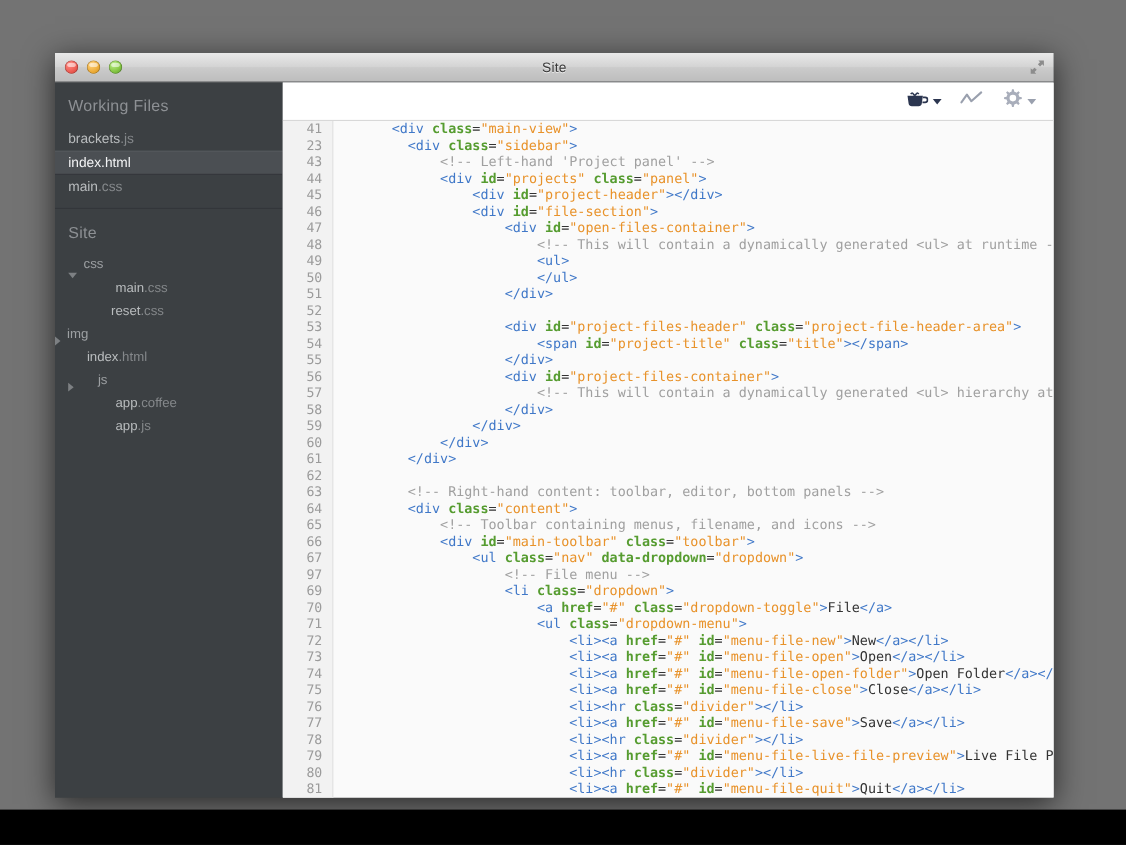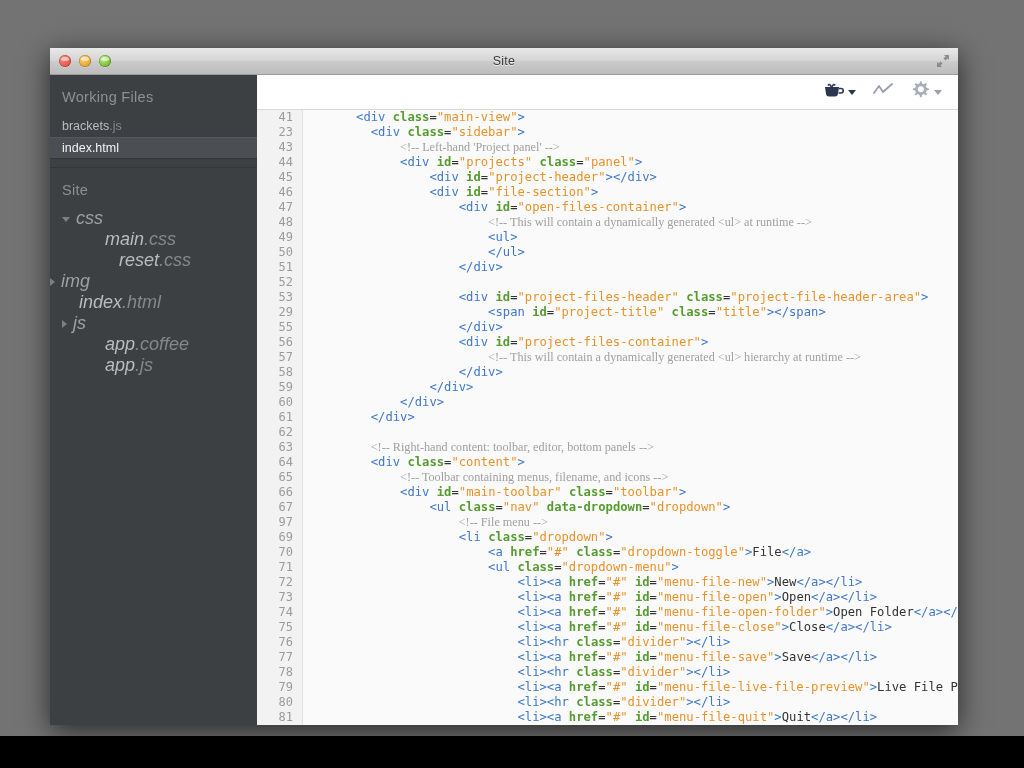--- a/index.html
+++ b/index.html
@@ -129,29 +129,28 @@
   .file-row.selected .ext { color: #f2f3f4; }
 
   .tree-divider {
     height: 1px;
     background: #33363a;
     margin: 8px 0 0 0;
   }
 
   .tree-list { list-style: none; margin: 0; padding: 0; }
   .tree-row {
-    font-size: 18px;
+    font-size: 12px;
     line-height: 21px;
     height: 21px;
     color: #b9bcbe;
     white-space: nowrap;
     display: flex;
-    align-items: center;
+    align-items: flex-end;
     font-family: "Liberation Sans", sans-serif;
-    font-style: italic;
   }
   .tree-row .ext { color: #85888b; }
   .tree-row.dir { color: #9da0a3; }
   .caret {
     width: 0; height: 0;
     margin-right: 6px;
     flex: 0 0 auto;
   }
   .caret-right {
     border-left: 5px solid #7d8083;
@@ -230,21 +229,21 @@
     padding-left: 9px;
     position: relative;
   }
   #codearea .line { height: 15px; white-space: pre; }
 
   
   .t-brk { color: #4078c8; }      
   .t-tag { color: #4078c8; }      
   .t-atr { color: #569c30; font-weight: bold; }      
   .t-val { color: #e8922a; }      
-  .t-com { color: #a0a0a0; font-family: Liberation Serif, serif; }      
+  .t-com { color: #a0a0a0; }      
   .t-txt { color: #333333; }      
   .t-eq  { color: #333333; }
 </style>
 </head>
 <body>
 
 <div id="screen">
 
   <div id="window">
 
@@ -263,48 +262,49 @@
       </div>
     </div>
 
     <div id="wbody">
 
       <div id="sidebar">
         <div class="panel-header">Working Files</div>
         <ul class="file-list" id="open-files">
             <li class="file-row"><span>brackets</span><span class="ext">.js</span></li>
             <li class="file-row selected"><span>index</span><span class="ext">.html</span></li>
+            <li class="file-row"><span>main</span><span class="ext">.css</span></li>
           </ul>
         <div class="tree-divider"></div>
         <div class="panel-header">Site</div>
         <ul class="tree-list" id="file-tree">
             <li class="tree-row dir" style="padding-left: 12px;">
               <span class="caret caret-down"></span>
               <span>css</span>
             </li>
             <li class="tree-row" style="padding-left: 38px;">
               <span class="caret caret-none"></span>
               <span>main</span>
               <span class="ext">.css</span>
             </li>
-            <li class="tree-row" style="padding-left: 52px;">
+            <li class="tree-row" style="padding-left: 34px;">
               <span class="caret caret-none"></span>
               <span>reset</span>
               <span class="ext">.css</span>
             </li>
             <li class="tree-row dir" style="">
               <span class="caret caret-right"></span>
               <span>img</span>
             </li>
             <li class="tree-row" style="padding-left: 12px;">
               <span class="caret caret-none"></span>
               <span>index</span>
               <span class="ext">.html</span>
             </li>
-            <li class="tree-row dir" style="padding-left: 12px;">
+            <li class="tree-row dir" style="padding-left: 12px; gap: 16px;">
               <span class="caret caret-right"></span>
               <span>js</span>
             </li>
             <li class="tree-row" style="padding-left: 38px;">
               <span class="caret caret-none"></span>
               <span>app</span>
               <span class="ext">.coffee</span>
             </li>
             <li class="tree-row" style="padding-left: 38px;">
               <span class="caret caret-none"></span>
@@ -353,21 +353,21 @@
               <div>44</div>
               <div>45</div>
               <div>46</div>
               <div>47</div>
               <div>48</div>
               <div>49</div>
               <div>50</div>
               <div>51</div>
               <div>52</div>
               <div>53</div>
-              <div>29</div>
+              <div>54</div>
               <div>55</div>
               <div>56</div>
               <div>57</div>
               <div>58</div>
               <div>59</div>
               <div>60</div>
               <div>61</div>
               <div>62</div>
               <div>63</div>
               <div>64</div>

